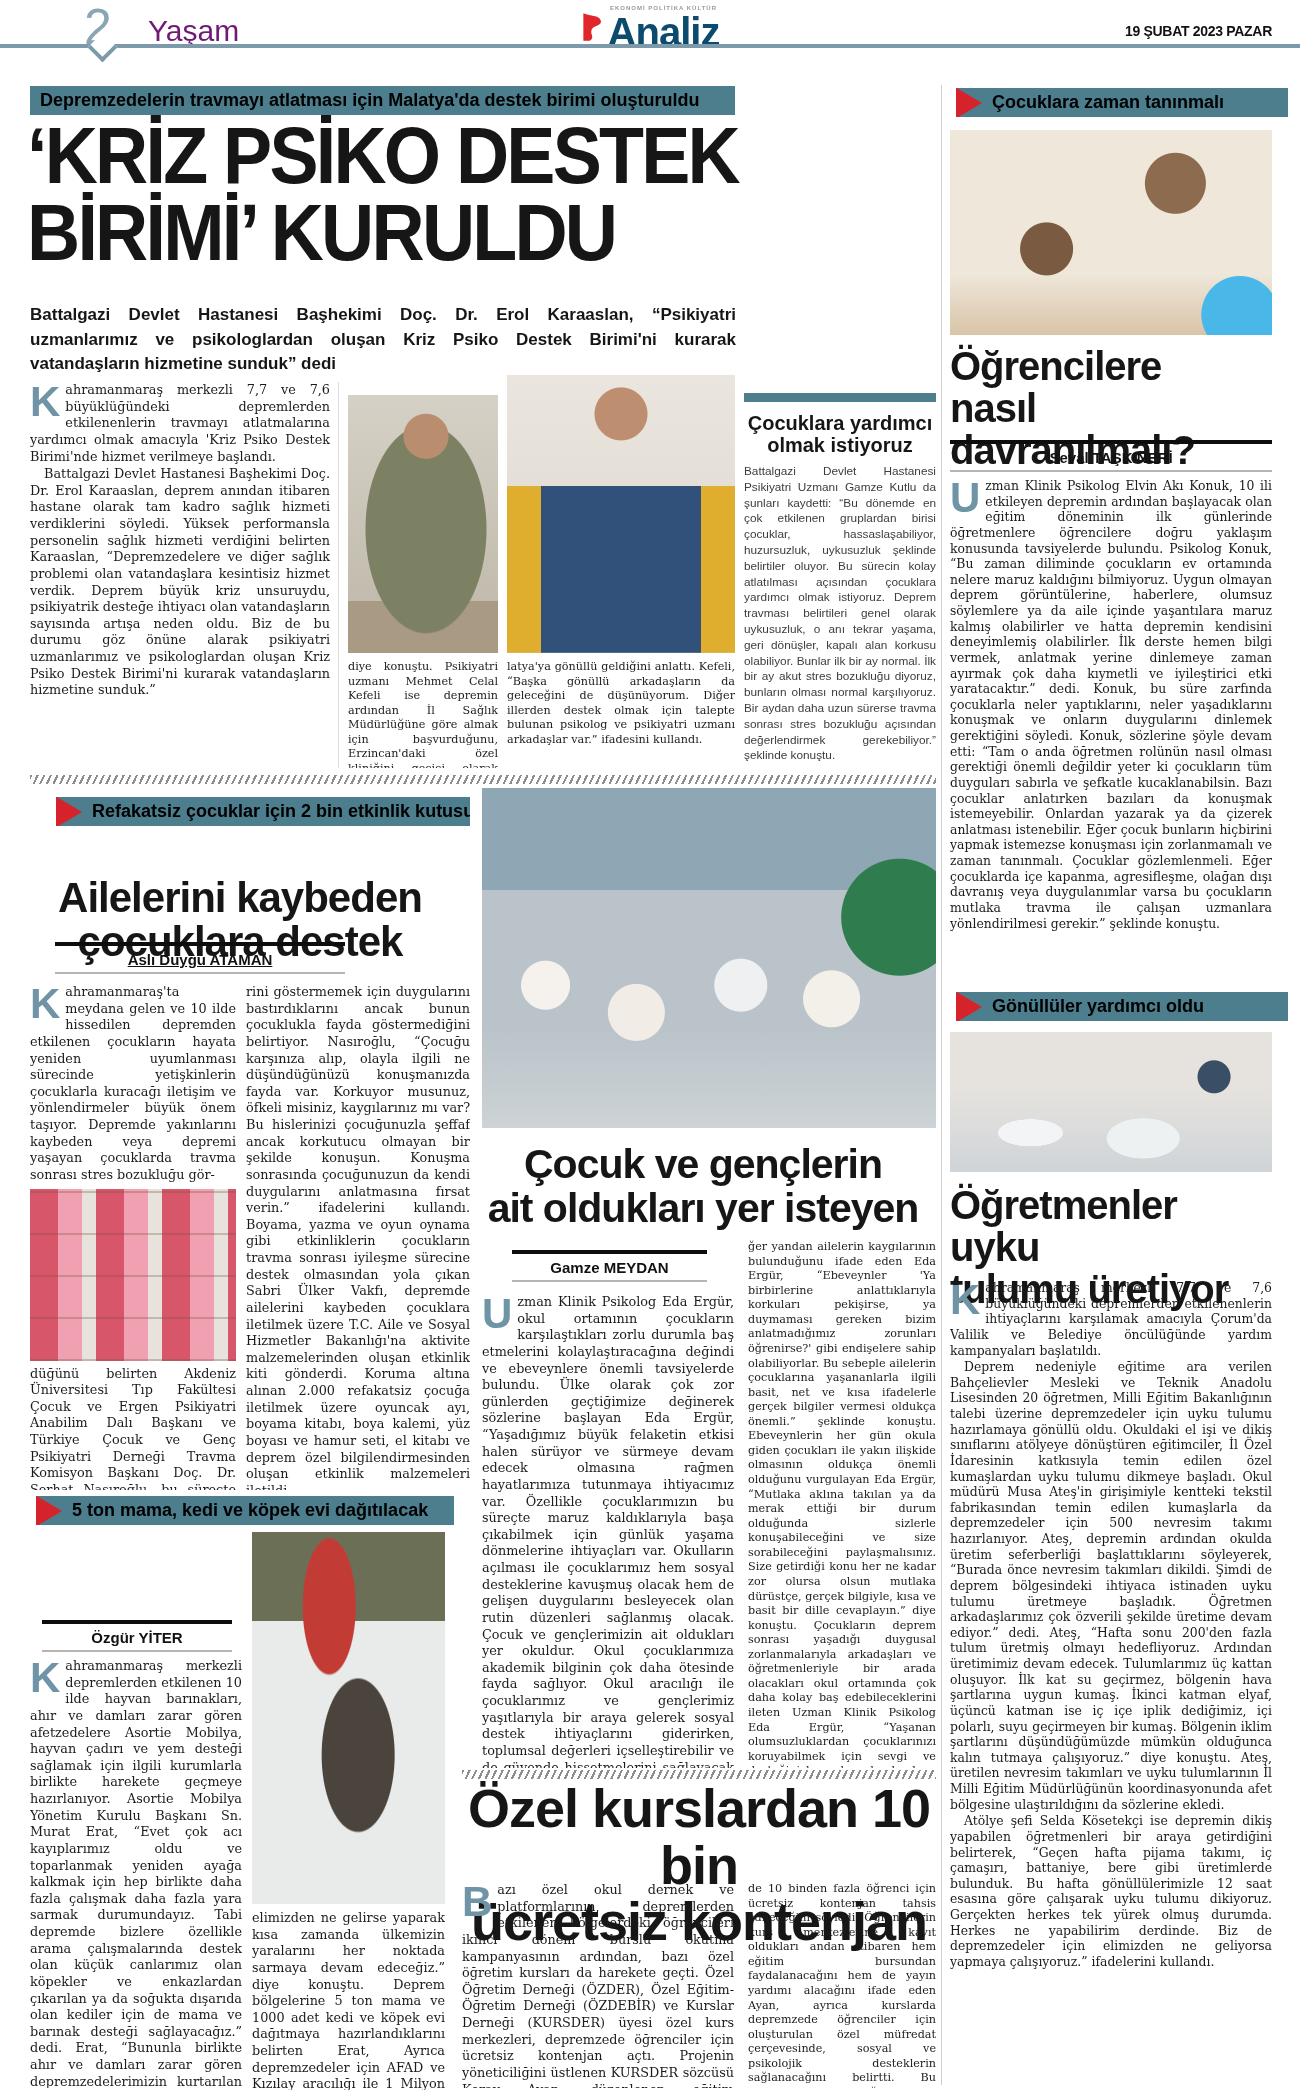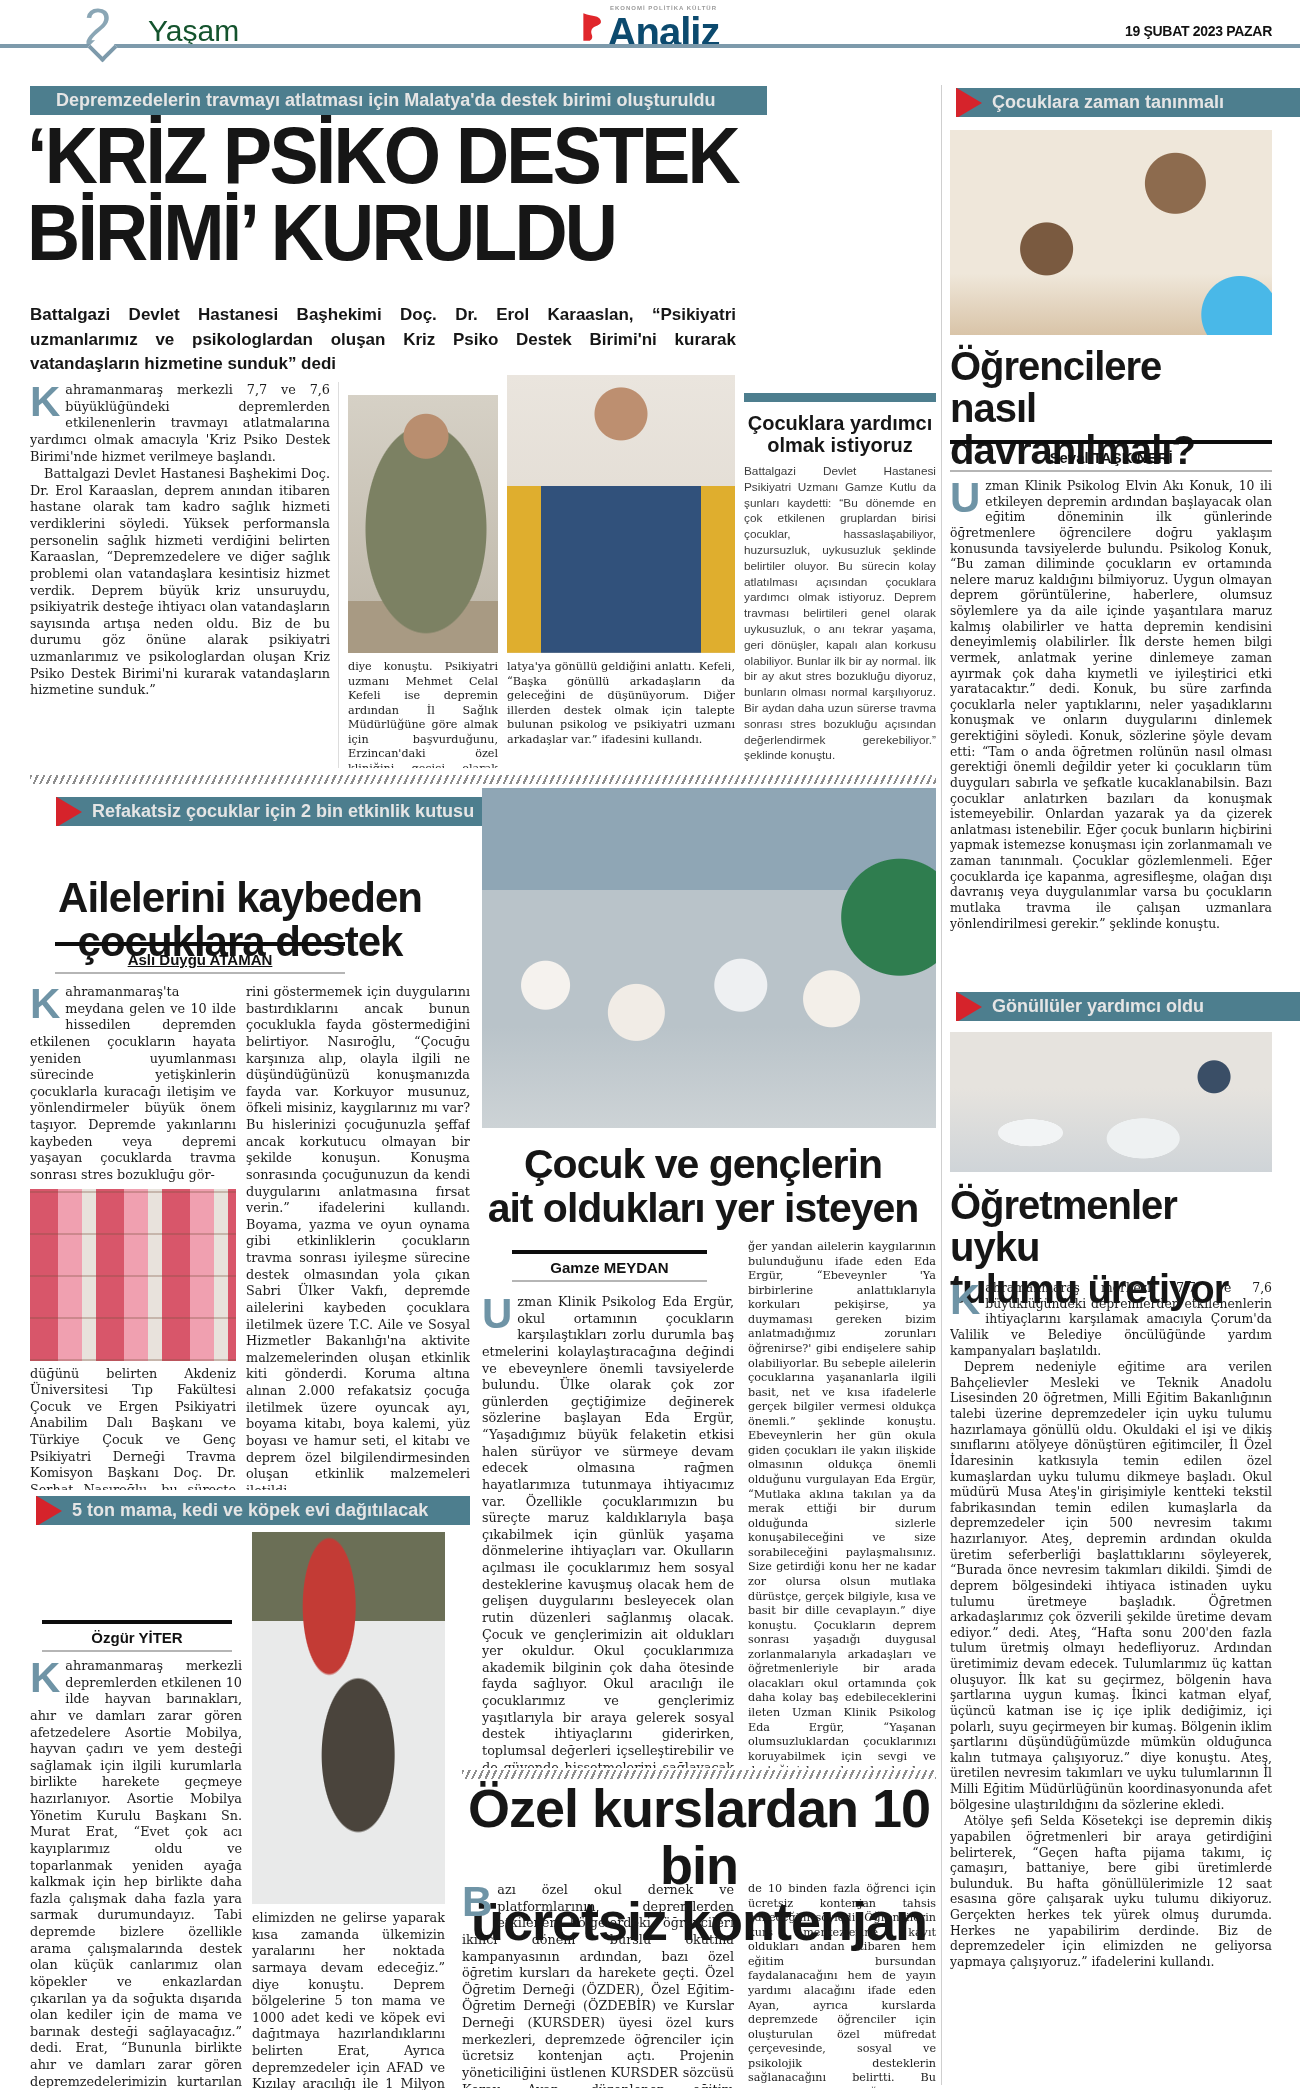--- a/index.html
+++ b/index.html
@@ -1,31 +1,31 @@
 <!DOCTYPE html>
 <html><head>
 <meta charset="utf-8">
 <style>
   html,body{margin:0;padding:0;background:#fff;}
   #page{position:relative;width:1300px;height:2096px;background:#fff;overflow:hidden;
         font-family:"DejaVu Serif",serif;color:#1b1b1b;}
   .abs{position:absolute;}
   
   .pgnum{left:84px;top:2px;font:400 50px/1 "Liberation Sans",sans-serif;color:#8aa6b5;}
-  .section{left:148px;top:16px;font:400 30px/1 "Liberation Sans",sans-serif;color:#14532d;}
+  .section{left:148px;top:16px;font:400 30px/1 "Liberation Sans",sans-serif;color:#701a75;}
   .masthead{left:50%;top:5px;transform:translateX(-50%);display:flex;align-items:center;gap:5px;}
   .m-tag{display:block;font:700 6px/1.2 "Liberation Sans",sans-serif;color:#9a9a9a;letter-spacing:1px;text-align:center;}
   .m-name{display:block;font:700 40px/1 "Liberation Sans",sans-serif;color:#0c4a6e;letter-spacing:-1px;}
   .pdate{right:28px;top:24px;font:700 14px/1 "Liberation Sans",sans-serif;color:#111;letter-spacing:-0.3px;}
   .hdr-rule{left:0;top:44px;width:1300px;height:4px;background:#7d9aab;}
   .chev{left:92px;top:37px;width:17px;height:17px;background:#fff;border-right:4px solid #7d9aab;border-bottom:4px solid #7d9aab;transform:rotate(45deg);}
   .vdiv{left:941px;top:85px;width:1px;height:2000px;background:#cfcfcf;}
   
-  .kicker{background:#4d7e8e;color:#e5e5e5;font:700 18px/29px "Liberation Sans",sans-serif;
-          padding:0 26px;height:29px;white-space:nowrap;overflow:hidden;}
+  .kicker{background:#4d7e8e;color:#000000;font:700 18px/29px "Liberation Sans",sans-serif;
+          padding:0 10px;height:29px;white-space:nowrap;overflow:hidden;}
   .kicker.karrow{padding-left:36px;}
   .tri{position:absolute;left:-6px;top:-4px;width:0;height:0;
        border-top:19px solid transparent;border-bottom:19px solid transparent;border-left:32px solid #d6232b;}
   .hl{font-family:"Liberation Sans",sans-serif;font-weight:700;color:#161616;}
   .hl span{display:block;}
   .h-main{font-size:80px;line-height:.96;letter-spacing:-3px;transform:scaleX(.92);transform-origin:left top;white-space:nowrap;}
   .subhead{font:700 17px/1.45 "Liberation Sans",sans-serif;color:#161616;text-align:justify;}
   .byline{border-top:4px solid #0d0d0d;border-bottom:2px solid #b5b5b5;text-align:center;
           font:700 15px/1 "Liberation Sans",sans-serif;padding:6px 0 5px;color:#111;}
   .body{font-size:12.8px;line-height:1.3;text-align:justify;overflow:hidden;}

